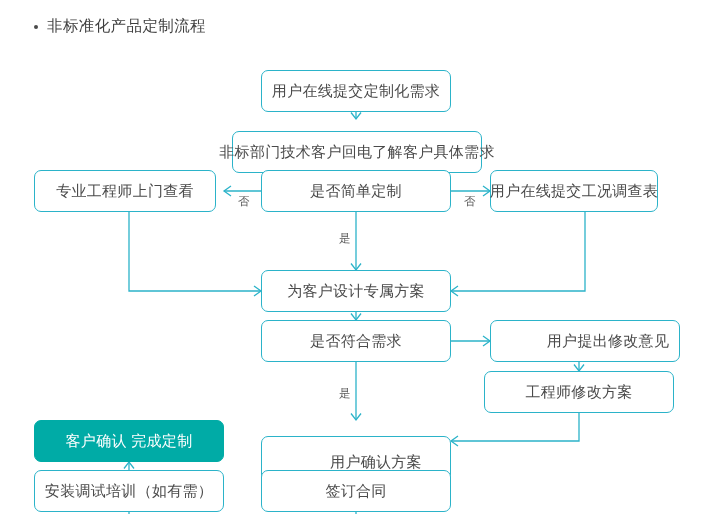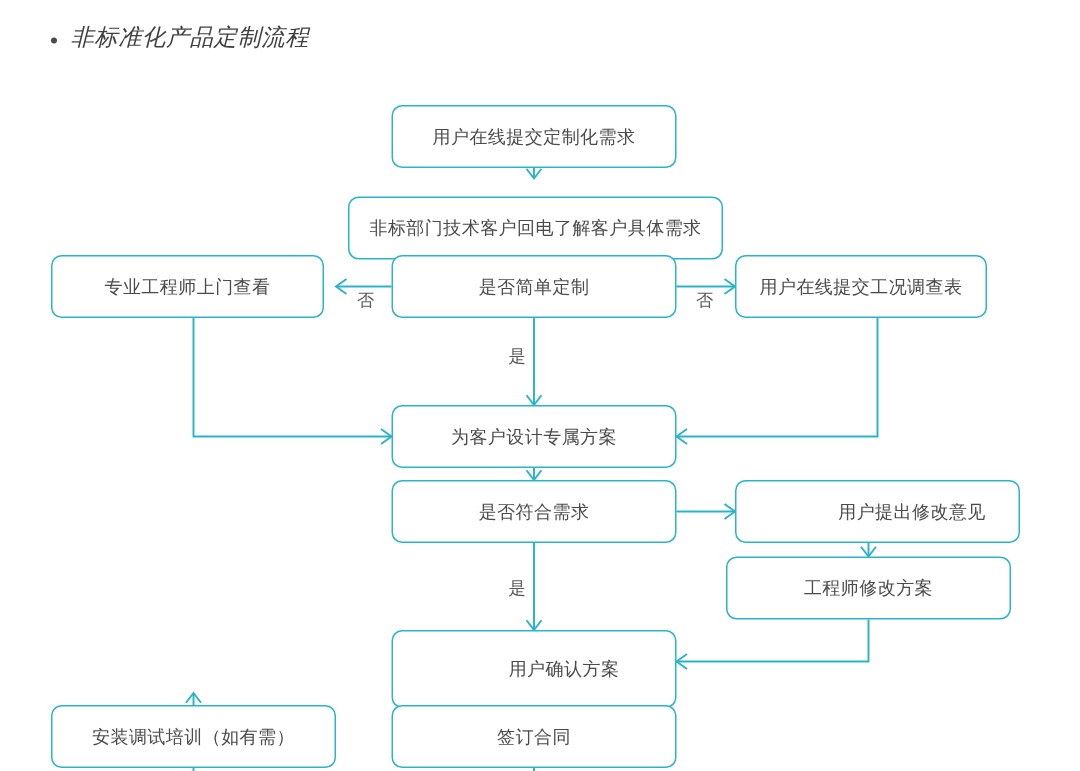--- a/index.html
+++ b/index.html
@@ -22,21 +22,20 @@
 
   
   .title-row {
     position: absolute;
     left: 34px;
     top: 17px;
     display: flex;
     align-items: center;
     gap: 9px;
     white-space: nowrap;
-    font-style: italic;
   }
   .title-bullet {
     width: 4px;
     height: 4px;
     background: #4a4a4a;
     border-radius: 50%;
     flex: 0 0 auto;
     margin-top: 1px;
   }
   .title-text {
@@ -70,21 +69,21 @@
   
   .node {
     position: absolute;
     box-sizing: border-box;
     border: 1.3px solid #2bb3c9;
     border-radius: 7px;
     background: #ffffff;
     display: flex;
     align-items: center;
     justify-content: center;
-    font-size: 12px;
+    font-size: 15px;
     color: #4a4a4a;
     letter-spacing: 0.3px;
     white-space: nowrap;
     z-index: 2;
   }
   .node.filled {
     background: #00ABA6;
     border-color: #00ABA6;
     color: #ffffff;
   }
@@ -202,24 +201,25 @@
   <div class="node" style="left:490px; top:170px; width:168px; height:42px;">用户在线提交工况调查表</div>
 
   <div class="node" style="left:261px; top:270px; width:190px; height:42px;">为客户设计专属方案</div>
 
   <div class="node" style="left:261px; top:320px; width:190px; height:42px;">是否符合需求</div>
 
   <div class="node" style="left:490px; top:320px; width:190px; height:42px;padding-left:46px;">用户提出修改意见</div>
 
   <div class="node" style="left:484px; top:371px; width:190px; height:42px;">工程师修改方案</div>
 
+  <div class="node filled" style="left:34px; top:420px; width:190px; height:42px;">客户确认 完成定制</div>
 
   <div class="node" style="left:34px; top:470px; width:190px; height:42px;">安装调试培训（如有需）</div>
 
-  <div class="node" style="left:261px; top:420px; width:190px; height:52px;padding-left:40px;">用户确认方案</div>
+  <div class="node" style="left:261px; top:436px; width:190px; height:52px;padding-left:40px;">用户确认方案</div>
 
   <div class="node" style="left:261px; top:470px; width:190px; height:42px;">签订合同</div>
 
   <div class="edge-label" style="left:236px; top:196px;">否</div>
 
   <div class="edge-label" style="left:462px; top:196px;">否</div>
 
   <div class="edge-label" style="left:337px; top:233px;">是</div>
 
   <div class="edge-label" style="left:337px; top:388px;">是</div>

